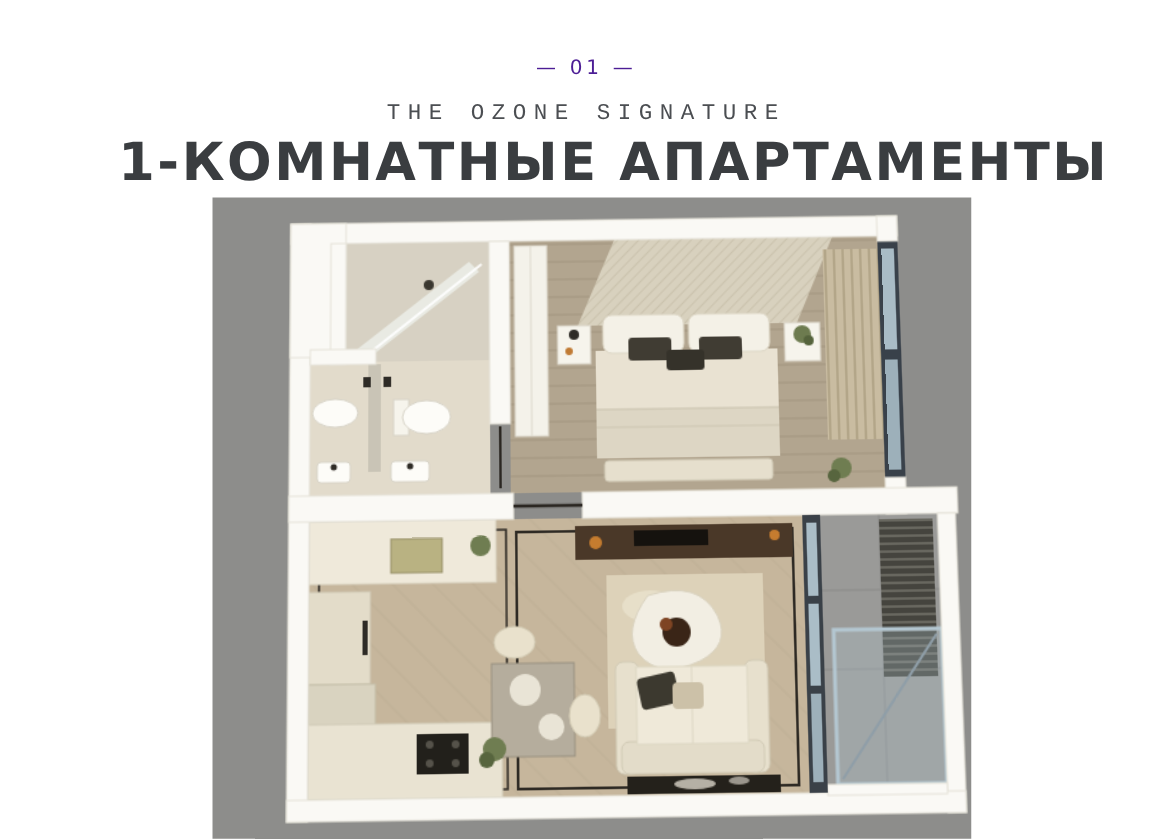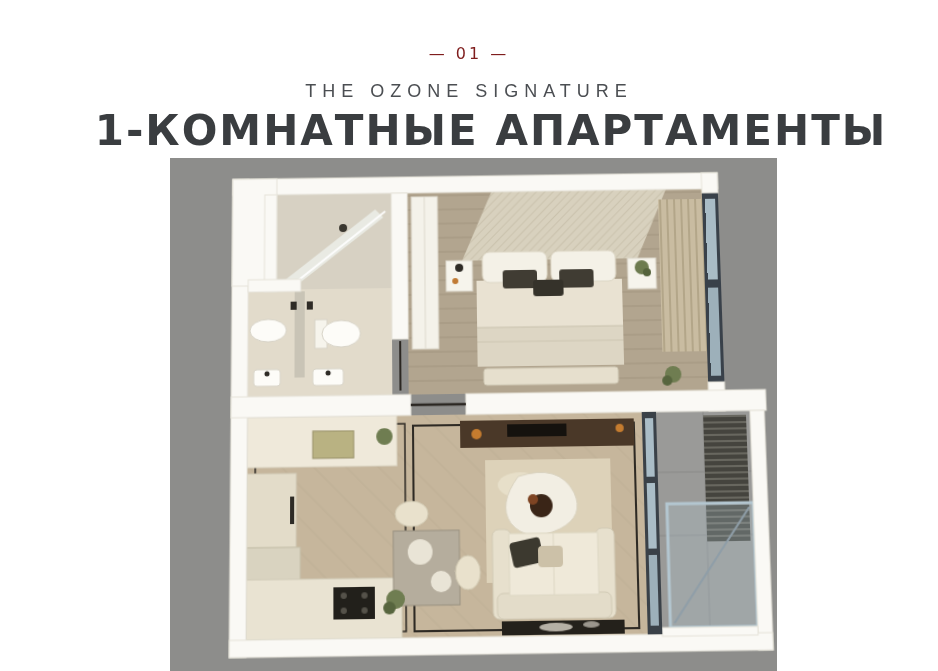--- a/index.html
+++ b/index.html
@@ -6,27 +6,27 @@
   body{
     width:938px;height:671px;position:relative;overflow:hidden;
     background:#ffffff;
     font-family:"Liberation Sans", sans-serif;
   }
   .header{
     position:absolute;top:0;left:0;width:938px;text-align:center;
   }
   .page-number{
     margin-top:44px;
-    font-size:16px;letter-spacing:3px;color:#7f1d1d;
+    font-size:16px;letter-spacing:3px;color:#4c1d95;
     font-family:"DejaVu Sans", sans-serif;
   }
   .subtitle{
     margin-top:18px;
     font-size:18px;letter-spacing:6px;color:#4b4e52;
-    font-family:Liberation Sans, sans-serif;
+    font-family:Liberation Mono, monospace;
   }
   .main-title{
     margin-top:4px;
     font-size:42px;font-weight:bold;letter-spacing:2px;color:#3a3d40;
     font-family:"DejaVu Sans", sans-serif;
     white-space:nowrap;
     padding-left:44px;
   }
   .plan-backdrop{
     position:absolute;left:170px;top:158px;width:607px;height:513px;

